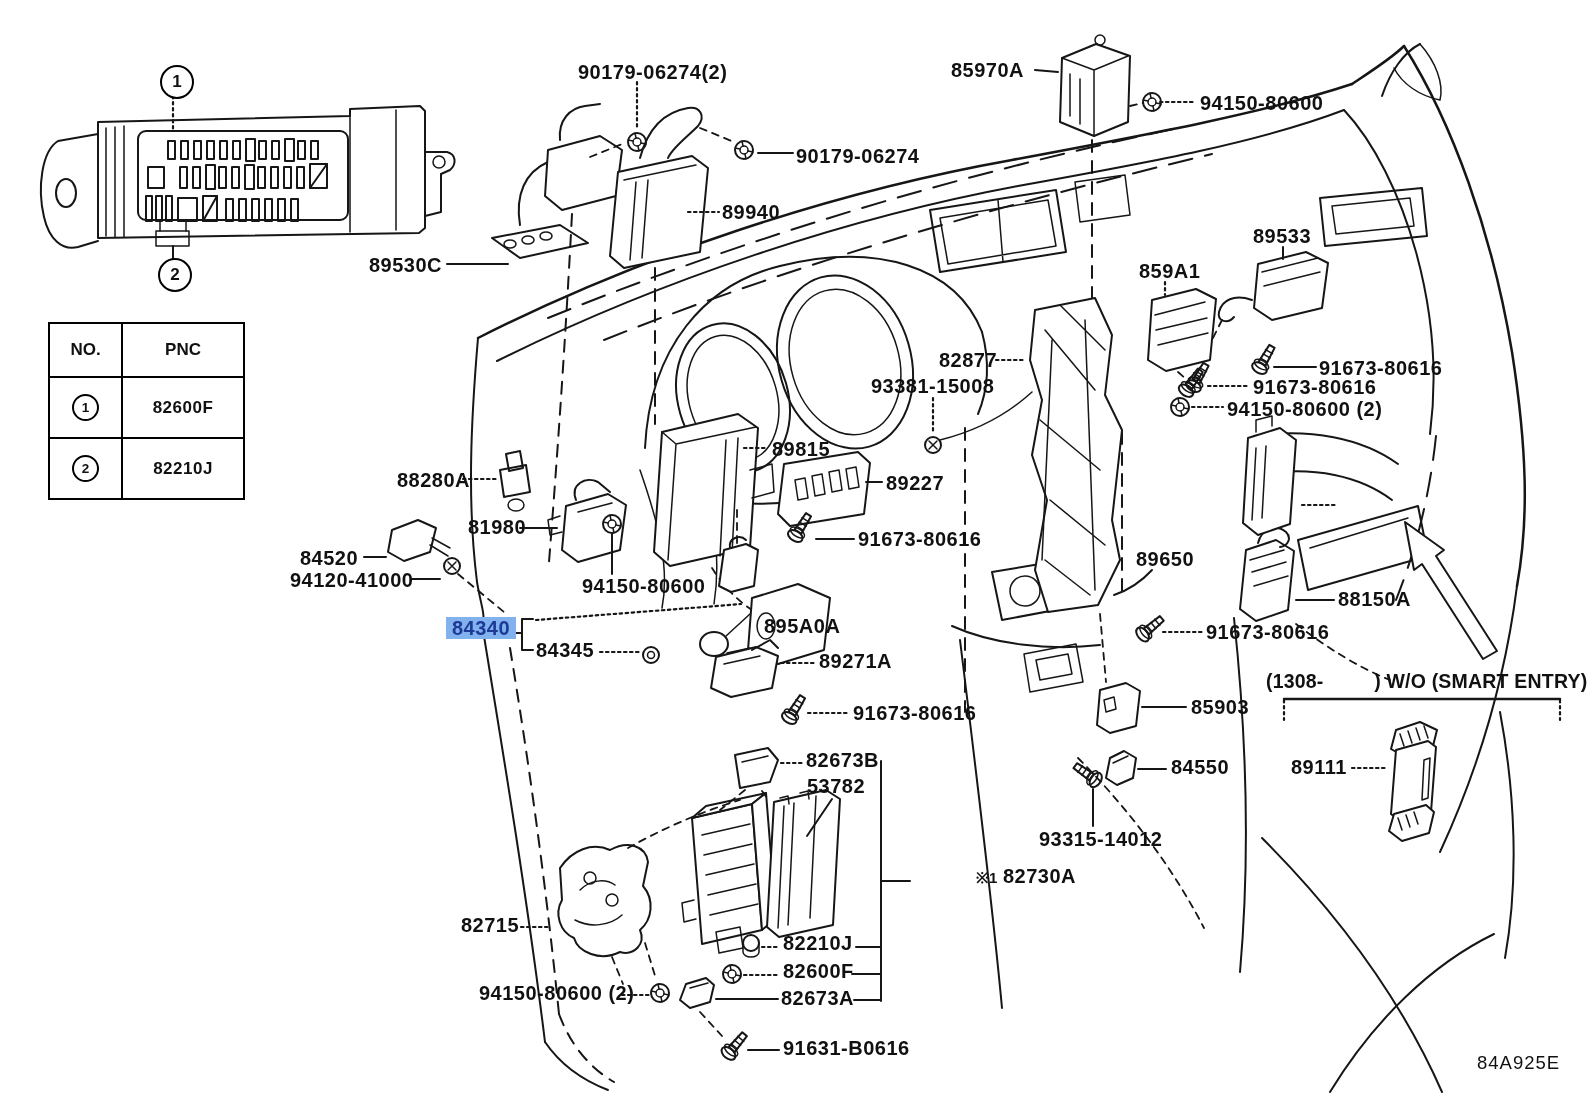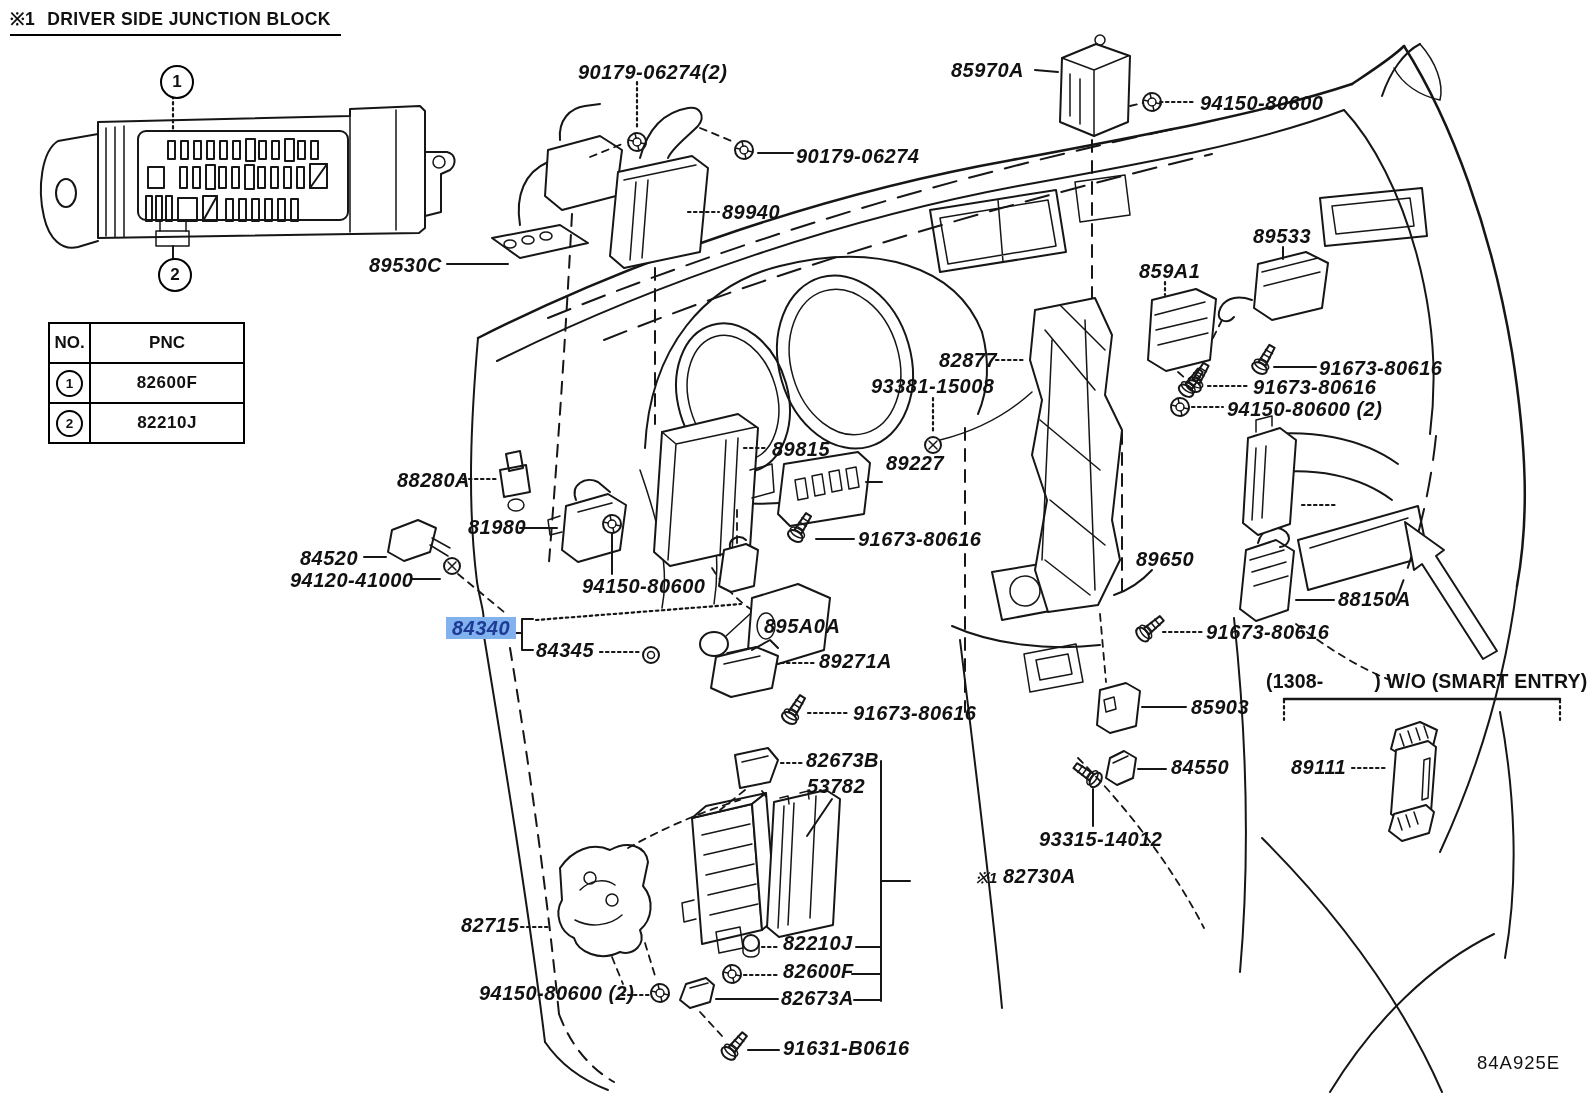--- a/index.html
+++ b/index.html
@@ -14,30 +14,30 @@
   svg.art .d1{stroke-dasharray:12 9}
   svg.art .d2{stroke-dasharray:2.5 3.5;stroke-width:2.2}
   svg.art .d3{stroke-dasharray:7 6;stroke-width:1.8}
   svg.art .dw{stroke-dasharray:24 13;stroke-width:2}
   .hdr{position:absolute;left:10px;top:6px;font-weight:bold;font-size:17.5px;letter-spacing:.4px;
        border-bottom:2.5px solid #000;padding:0 10px 4px 0;white-space:pre;}
   .hdr .pre{margin-right:12px}
   .callout{position:absolute;width:30px;height:30px;border:2.3px solid #000;border-radius:50%;
        display:flex;align-items:center;justify-content:center;font-weight:bold;font-size:17px;background:#fff;z-index:3}
   table.pnc{position:absolute;left:48px;top:322px;width:197px;border-collapse:collapse;font-weight:bold;z-index:3;background:#fff}
-  table.pnc th,table.pnc td{border:2.3px solid #000;text-align:center;padding:0;font-size:17px;}
+  table.pnc th,table.pnc td{border:2.3px solid #000;text-align:center;padding:16px;font-size:17px;}
   table.pnc .cno{width:39px}
   table.pnc tr{height:40px}
   table.pnc thead tr{height:40px}
   .cnum{display:inline-flex;width:23px;height:23px;border:2px solid #000;border-radius:50%;
         align-items:center;justify-content:center;font-size:13.5px;font-weight:bold}
   .pncv{font-size:20px;letter-spacing:.5px}
   .labels{position:absolute;left:0;top:0;width:100%;height:100%;z-index:2}
   .plabel{position:absolute;font-weight:bold;font-size:20px;line-height:20px;letter-spacing:.5px;
-          white-space:pre;cursor:pointer;font-style:italic;}
+          white-space:pre;cursor:pointer;}
   .plabel.hl{background:#82B2EE;color:#1D3A96;padding:1px 6px;}
   .plabel .pre{font-size:15px;margin-right:5px;}
   .note-smart{position:absolute;left:1266px;top:670px;font-weight:bold;font-size:19.5px;white-space:pre;letter-spacing:.2px;z-index:2}
   .diagcode{position:absolute;left:1477px;top:1052px;font-weight:normal;font-size:18.5px;letter-spacing:1px;z-index:2}
 </style>
 </head>
 <body>
 
 <div class="stage">
 
@@ -371,21 +371,20 @@
 
     <g>
       <path d="M758,153 H793 M447,264 H508 M1274,367 H1316 M866,482 H882 M520,528 H557 M364,557 H386 M412,579 H440 M816,539 H854 M1296,600 H1334 M1142,707 H1186 M1138,769 H1166 M1093,789 V826 M716,999 H778 M748,1050 H779 M1035,70 L1058,72 M881,881 H910 M1283,247 V259"></path>
       <path d="M513,633 H522 M522,619 V650 M522,619 H533 M522,650 H533"></path>
       <path d="M881,761 V1001 M881,947 H856 M881,974 H852 M881,1000 H854"></path>
       <path class="d2" d="M637,82 V130 M688,212 H719 M1160,102 H1196 M1165,282 V295 M996,360 H1026 M1208,386 H1249 M1192,407 H1223 M744,448 H768 M463,479 H497 M600,652 H640 M781,663 H814 M808,713 H847 M1302,505 H1338 M1163,632 H1202 M781,763 H802 M1352,768 H1387 M762,947 H779 M744,975 H779 M622,995 H650 M521,927 H551 M933,398 V434"></path>
       <path class="d2" d="M536,620 C600,615 680,609 741,604"></path>
     </g>
   </svg>
 
-  <div class="hdr"><span class="pre">※1</span><span>DRIVER SIDE JUNCTION BLOCK</span></div>
 
   <div class="callout" style="left:160px;top:65px">1</div>
   <div class="callout" style="left:158px;top:258px">2</div>
 
   <table class="pnc">
     <thead>
       <tr>
         <th class="cno">NO.</th>
         <th>PNC</th>
       </tr>
@@ -410,21 +409,21 @@
       <div class="plabel" style="left: 951px; top: 60px;">85970A</div>
       <div class="plabel" style="left: 1200px; top: 93px;">94150-80600</div>
       <div class="plabel" style="left: 1253px; top: 226px;">89533</div>
       <div class="plabel" style="left: 1139px; top: 261px;">859A1</div>
       <div class="plabel" style="left: 939px; top: 350px;">82877</div>
       <div class="plabel" style="left: 871px; top: 376px;">93381-15008</div>
       <div class="plabel" style="left: 1319px; top: 358px;">91673-80616</div>
       <div class="plabel" style="left: 1253px; top: 377px;">91673-80616</div>
       <div class="plabel" style="left: 1227px; top: 399px;">94150-80600 (2)</div>
       <div class="plabel" style="left: 772px; top: 439px;">89815</div>
-      <div class="plabel" style="left: 886px; top: 453px;">89227</div>
+      <div class="plabel" style="left: 886px; top: 473px;">89227</div>
       <div class="plabel" style="left: 397px; top: 470px;">88280A</div>
       <div class="plabel" style="left: 468px; top: 517px;">81980</div>
       <div class="plabel" style="left: 858px; top: 529px;">91673-80616</div>
       <div class="plabel" style="left: 300px; top: 548px;">84520</div>
       <div class="plabel" style="left: 290px; top: 570px;">94120-41000</div>
       <div class="plabel" style="left: 582px; top: 576px;">94150-80600</div>
       <div class="plabel" style="left: 1136px; top: 549px;">89650</div>
       <div class="plabel hl" style="left: 446px; top: 617px;">84340</div>
       <div class="plabel" style="left: 536px; top: 640px;">84345</div>
       <div class="plabel" style="left: 764px; top: 616px;">895A0A</div>

